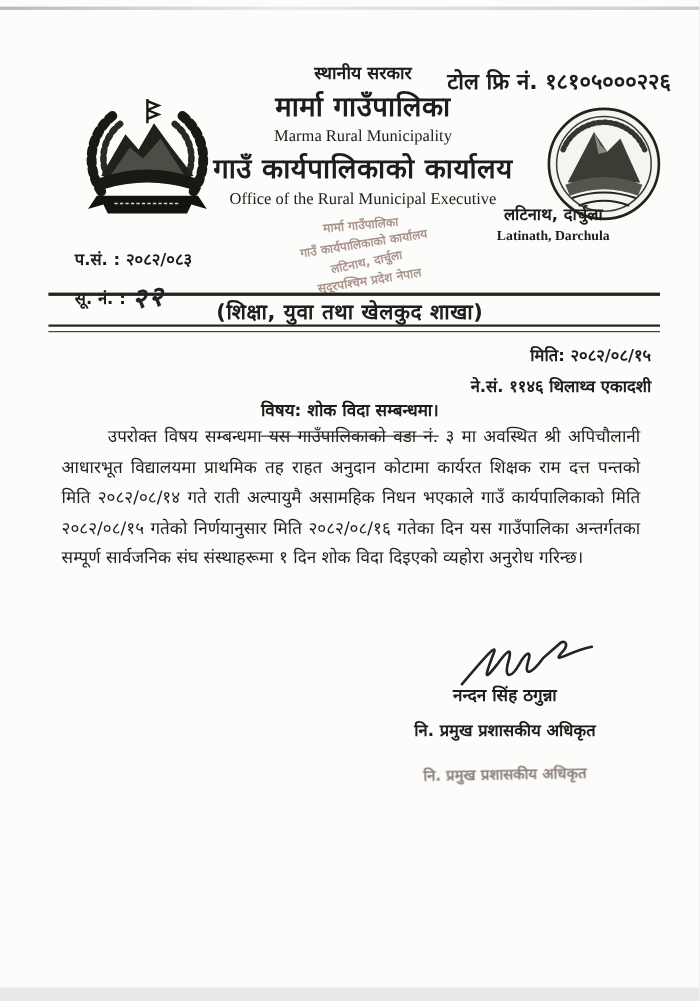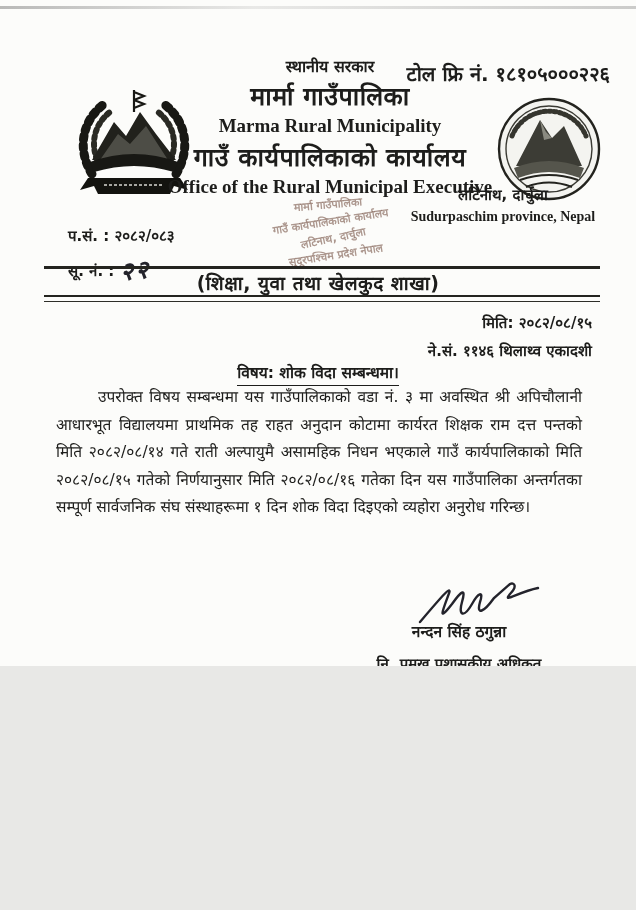--- a/index.html
+++ b/index.html
@@ -1,37 +1,37 @@
 <!DOCTYPE html>
 <html><head>
 <meta charset="utf-8">
 <style>
   html,body{margin:0;padding:0;background:#e8e8e6;}
   .page{
     position:relative;
-    width:636px;height:666px;
+    width:636px;height:898px;
     margin:0 auto;
     background:#fcfcfa;
     font-family:"DejaVu Sans",sans-serif;
     color:#1d1d1b;
     overflow:hidden;
   }
   .scan-top{
     position:absolute;top:6px;left:0;width:100%;height:3px;
     background:linear-gradient(90deg,rgba(60,60,60,.35),rgba(120,120,120,.15) 40%,rgba(90,90,90,.3));
   }
   
   .hdr-center{
     position:absolute;left:138px;top:58px;width:384px;
     text-align:center;line-height:1.1;
   }
   .np-small{font-size:16px;font-weight:600;}
   .en-small{font-family:"Liberation Serif",serif;font-size:14px;font-weight:600;margin-top:6px;}
   .np-big{font-size:25px;font-weight:700;margin-top:7px;letter-spacing:.5px;}
-  .en-big{font-family:"Liberation Serif",serif;font-size:19px;font-weight:700;margin-top:6px;}
+  .en-big{font-family:"Liberation Serif",serif;font-size:15px;font-weight:400;margin-top:6px;}
   .toll{position:absolute;top:60px;right:26px;font-size:20px;font-weight:600;}
   .logo{position:absolute;}
   .logo-left{left:70px;top:82px;width:128px;height:116px;}
   .logo-right{left:494px;top:94px;width:110px;height:110px;}
   .addr{
     position:absolute;top:186px;right:28px;width:210px;
     text-align:center;line-height:1.25;
   }
   .addr .np{font-size:15px;font-weight:700;}
   .addr .en{font-family:"Liberation Serif",serif;font-size:12.5px;font-weight:700;margin-top:2px;}
@@ -57,21 +57,21 @@
     position:absolute;top:270px;left:0;width:100%;
     text-align:center;font-size:19px;font-weight:700;letter-spacing:.5px;
   }
   .hr2{position:absolute;top:295px;left:44px;right:36px;height:4px;
        border-top:2.5px solid #24241f;border-bottom:1.8px solid #2e2e28;}
   
   .dates{position:absolute;top:310px;right:44px;text-align:right;font-size:15px;font-weight:600;line-height:1.85;}
   .subject-wrap{position:absolute;top:361px;left:0;width:100%;text-align:center;}
   .subject{
     display:inline-block;font-size:15.5px;font-weight:700;
-    border-bottom:1.6px solid #1d1d1b;padding-bottom:2px;
+    border-bottom:1.6px solid #1d1d1b;padding-bottom:13px;
   }
   
   .body-par{
     position:absolute;left:56px;right:54px;top:384px;
     font-size:15.5px;line-height:27.5px;text-align:justify;
     text-indent:42px;margin:0;font-weight:500;
   }
   
   .sig{position:absolute;top:578px;right:62px;width:230px;text-align:center;}
   .sig-scribble{display:block;margin:0 auto -8px 70px;}
@@ -126,21 +126,21 @@
     <div class="np-big">मार्मा गाउँपालिका</div>
     <div class="en-big">Marma Rural Municipality</div>
     <div class="np-big">गाउँ कार्यपालिकाको कार्यालय</div>
     <div class="en-big">Office of the Rural Municipal Executive</div>
   </div>
 
   <div class="toll">टोल फ्रि नं. १८१०५०००२२६</div>
 
   <div class="addr">
     <div class="np">लटिनाथ, दार्चुला</div>
-    <div class="en2">Sudurpaschim province, Nepal</div>
+    <div class="en">Latinath, Darchula</div>
   </div>
 
   <div class="refs">
     <div class="row">
       <span>प.सं. :</span>
       <span>२०८२/०८३</span>
     </div>
     <div class="row">
       <span>सू. नं. :</span>
       <span class="hand">२२</span>

